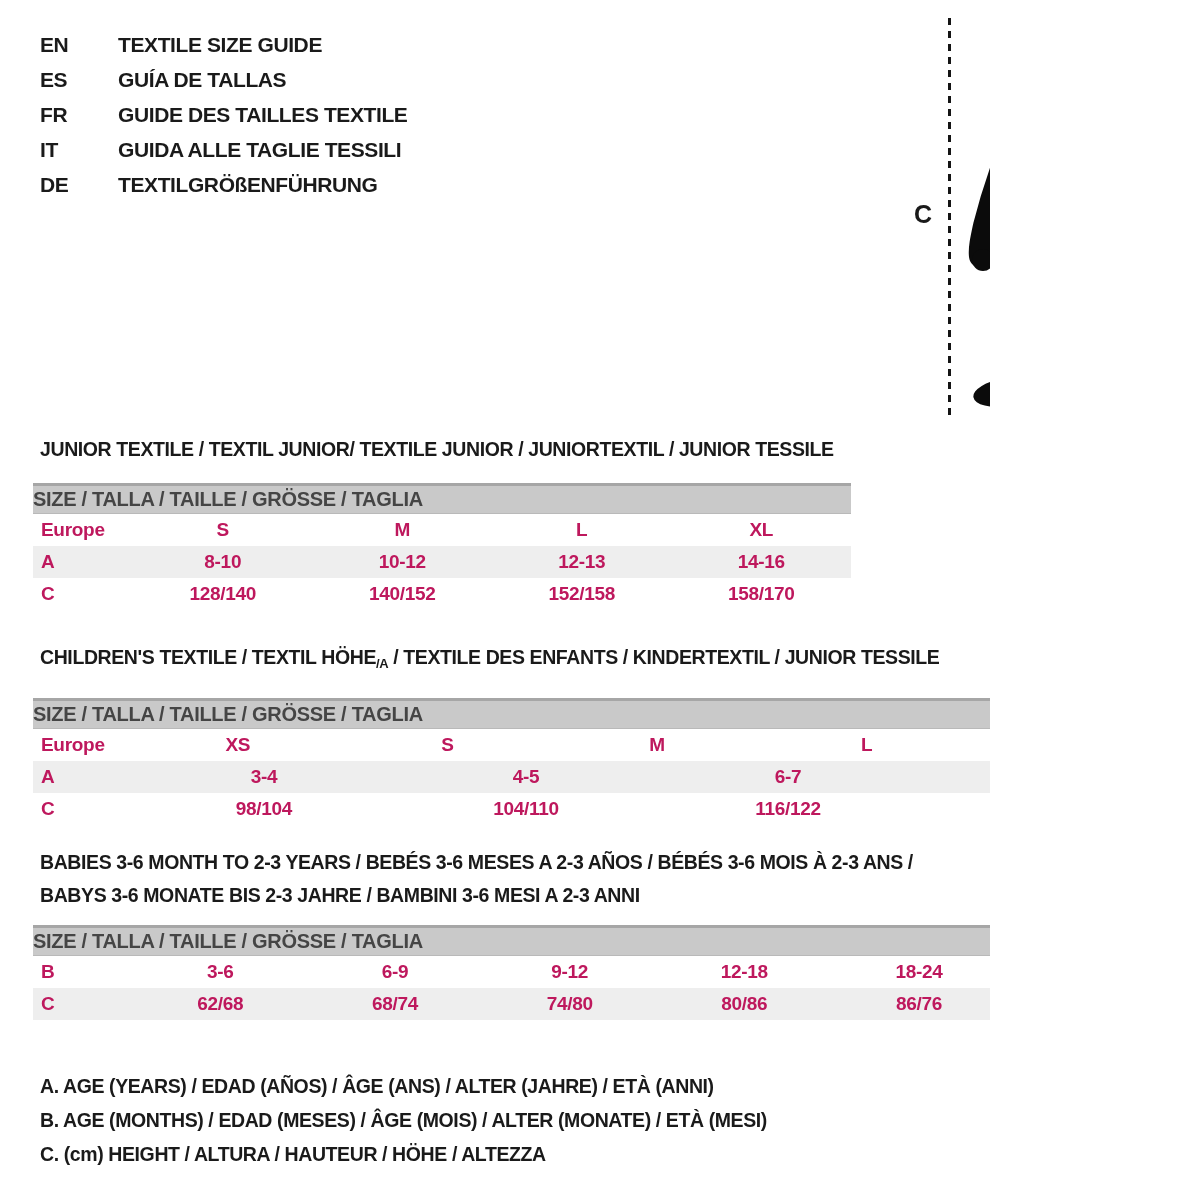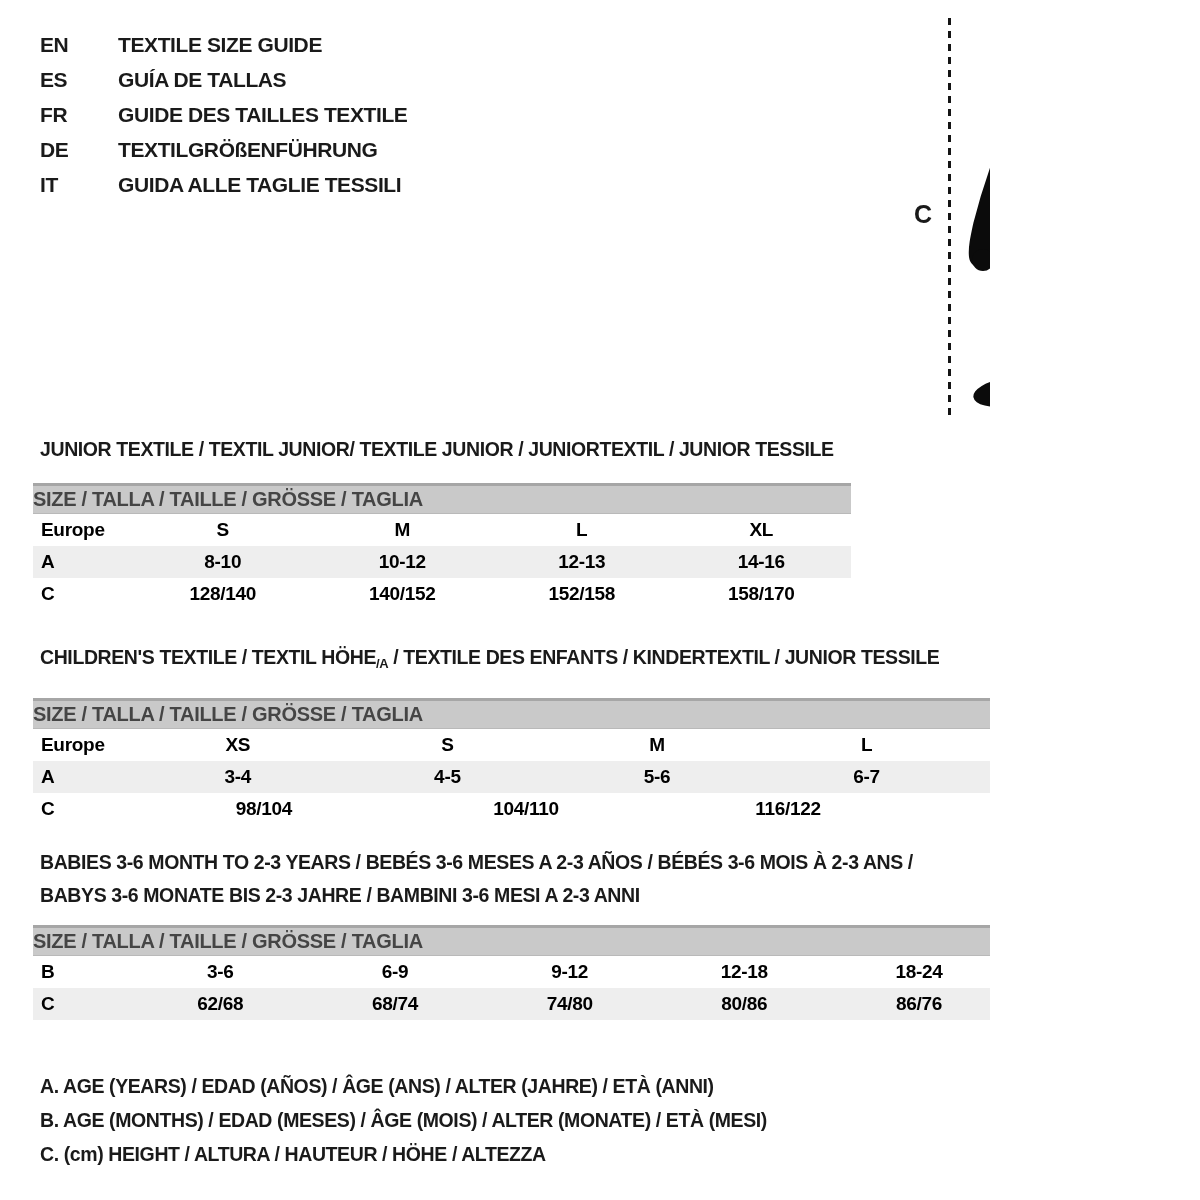--- a/index.html
+++ b/index.html
@@ -23,21 +23,21 @@
   .section { position:absolute; left:33px; }
   .tbl-title { font-weight:bold; font-size:19.5px; letter-spacing:-0.4px;
                white-space:nowrap; padding-left:7px; line-height:24px; }
   .tbl-title .sub { font-size:13px; vertical-align:-4px; }
   .size-table { margin-top:22px; }
   .size-bar { height:31px; line-height:27px; background:#c9c9c9;
               border-top:3px solid #a6a6a6; border-bottom:1px solid #b9b9b9;
               padding-left:0; font-weight:bold; font-size:20px; color:#454545;
               letter-spacing:-0.3px; }
   .trow { display:flex; height:32px; line-height:32px; font-size:19px; font-weight:bold;
-          letter-spacing:-0.3px; color:#000000; }
+          letter-spacing:-0.3px; color:#be185d; }
   .trow .lbl { width:100px; padding-left:8px; text-align:left; }
   .trow .cell { flex:1; text-align:center; }
   .r-gray { background:#eeeeee; }
   
   .legend { position:absolute; left:40px; top:1069px; font-weight:bold; font-size:19.5px;
             line-height:34px; letter-spacing:-0.4px; white-space:nowrap; }
 </style>
 </head>
 <body>
 
@@ -50,26 +50,26 @@
     </div>
     <div class="lang-row">
       <span class="lang-code">ES</span>
       <span class="lang-label">GUÍA DE TALLAS</span>
     </div>
     <div class="lang-row">
       <span class="lang-code">FR</span>
       <span class="lang-label">GUIDE DES TAILLES TEXTILE</span>
     </div>
     <div class="lang-row">
+      <span class="lang-code">IT</span>
+      <span class="lang-label">GUIDA ALLE TAGLIE TESSILI</span>
+    </div>
+    <div class="lang-row">
       <span class="lang-code">DE</span>
       <span class="lang-label">TEXTILGRÖßENFÜHRUNG</span>
-    </div>
-    <div class="lang-row">
-      <span class="lang-code">IT</span>
-      <span class="lang-label">GUIDA ALLE TAGLIE TESSILI</span>
     </div>
   </div>
 
   <div class="figure">
     <span class="measure-label">C</span>
     <div class="measure-line"></div>
     <svg class="silhouette" width="200" height="405" viewBox="0 0 200 405" fill="#0b0b0b">
 
       <ellipse cx="92" cy="52" rx="40" ry="46"></ellipse>
       <ellipse cx="104" cy="40" rx="36" ry="36"></ellipse>
@@ -131,21 +131,20 @@
         <div class="cell">XS</div>
         <div class="cell">S</div>
         <div class="cell">M</div>
         <div class="cell">L</div>
         <div class="cell">XL</div>
       </div>
       <div class="trow r-gray">
         <div class="lbl">A</div>
         <div class="cell">3-4</div>
         <div class="cell">4-5</div>
-        <div class="cell">5-6</div>
         <div class="cell">6-7</div>
         <div class="cell">7-8</div>
       </div>
       <div class="trow">
         <div class="lbl">C</div>
         <div class="cell">98/104</div>
         <div class="cell">104/110</div>
         <div class="cell">116/122</div>
         <div class="cell">139/128</div>
       </div>

